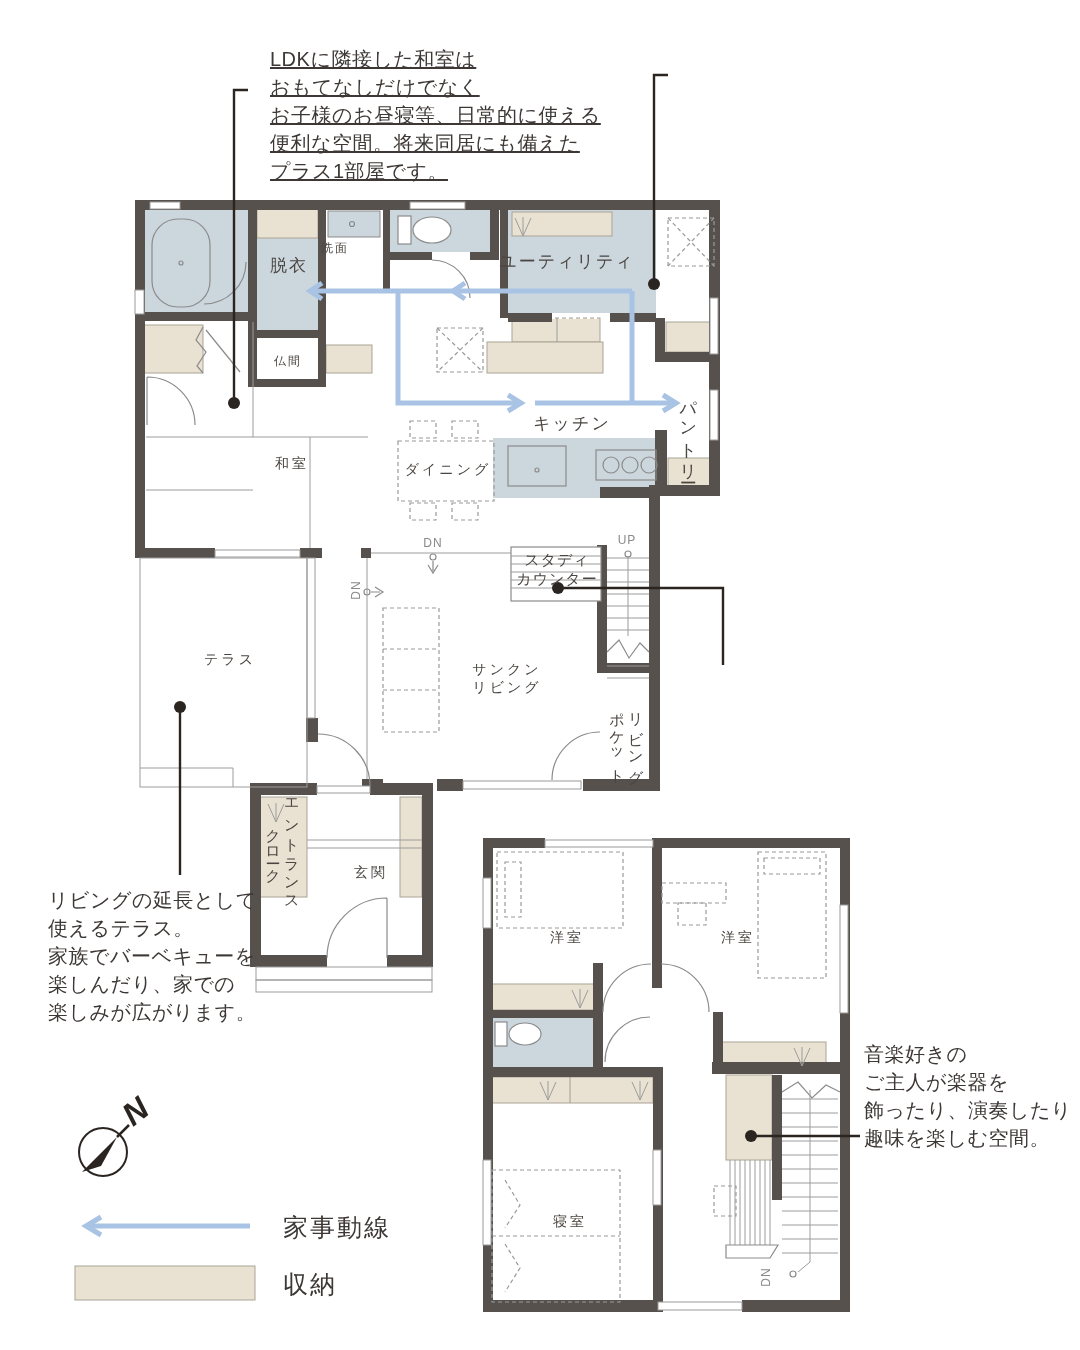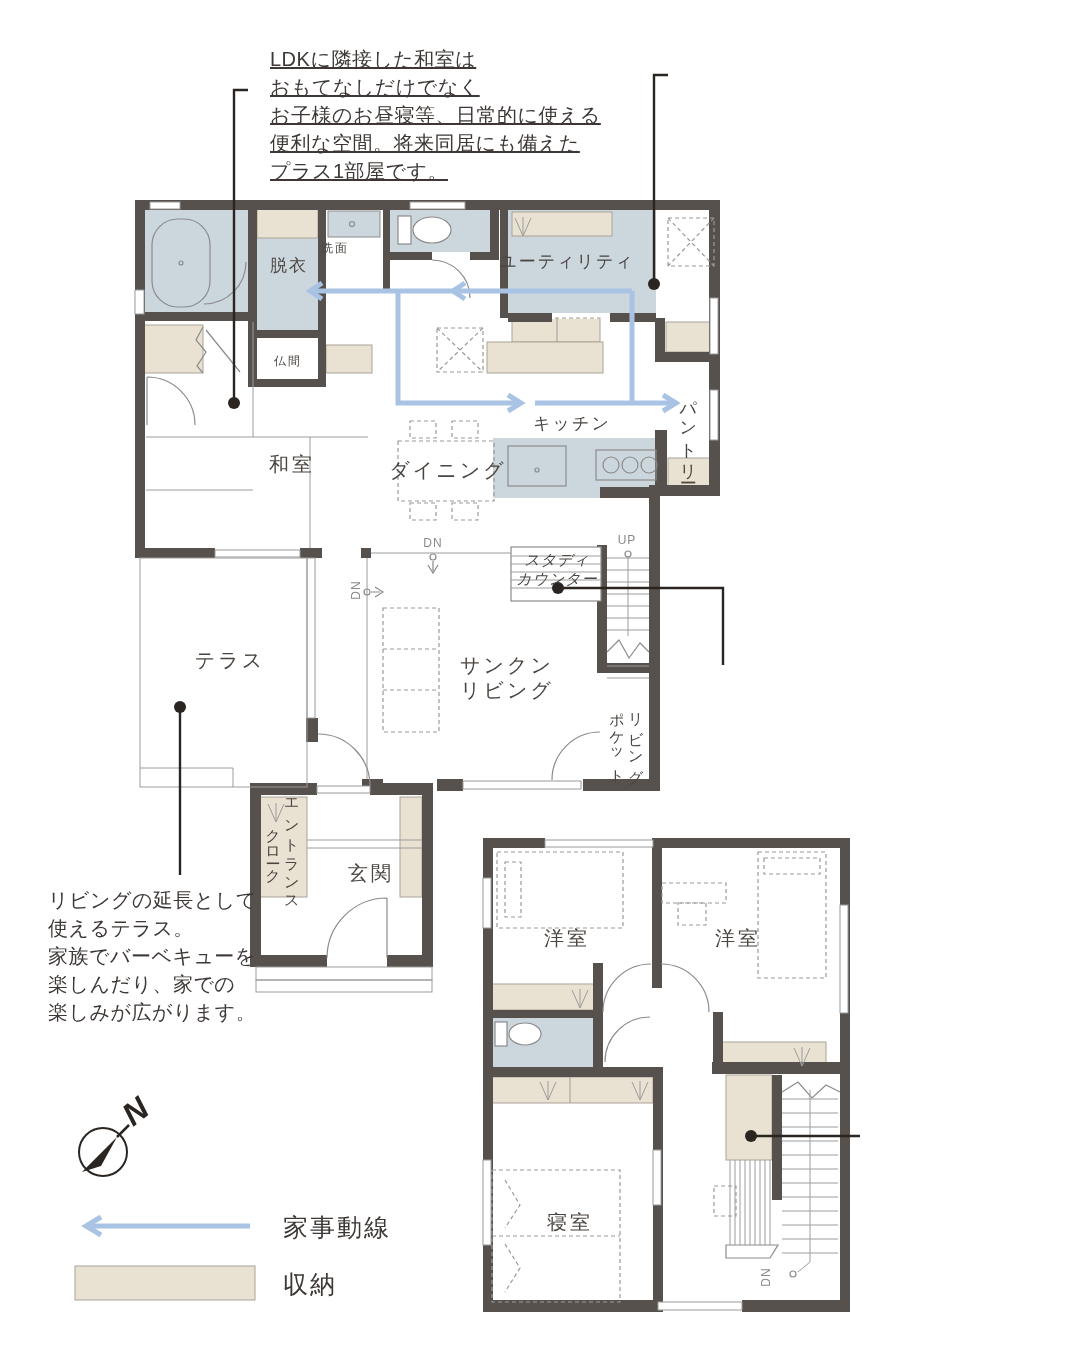--- a/index.html
+++ b/index.html
@@ -12,21 +12,21 @@
   .thin{stroke:#8b8b8b;stroke-width:1.2;fill:none;}
   .thin2{stroke:#9c9c9c;stroke-width:1;fill:none;}
   .dash{stroke:#9a9a9a;stroke-width:1.2;fill:none;stroke-dasharray:4 3;}
   .win{fill:#ffffff;stroke:#9a9a9a;stroke-width:1;}
   .flow{stroke:var(--flow);stroke-width:5;fill:none;}
   .lead{stroke:var(--leader);stroke-width:2.4;fill:none;}
   .dot{fill:var(--leader);}
   .whitefix{fill:#ffffff;stroke:#8b8b8b;stroke-width:1.2;}
   .lbl{position:absolute;transform:translate(-50%,-50%);white-space:pre-line;text-align:center;
        font-size:17px;letter-spacing:2px;color:#4a4540;line-height:1.25;}
-  .lbl.big{font-size:20px;letter-spacing:3px;}
+  .lbl.big{font-size:14px;letter-spacing:3px;}
   .lbl.sm{font-size:15px;letter-spacing:1px;}
   .lbl.vert{writing-mode:vertical-rl;text-orientation:upright;letter-spacing:2px;}
   .lbl.mark{font-size:12px;letter-spacing:1px;color:#8a8a8a;}
   .lbl.rot{transform:translate(-50%,-50%) rotate(-90deg);}
   .note{position:absolute;font-size:20px;line-height:28px;letter-spacing:0.5px;
         white-space:pre-line;color:#3d3835;}
   .legend-label{position:absolute;font-size:25px;letter-spacing:2px;color:#3d3835;}
   .north-n{position:absolute;font-size:32px;font-weight:bold;font-style:italic;color:#2b2522;
            transform:rotate(-38deg);}
 </style>
@@ -321,30 +321,34 @@
   <div class="note" style="left:270px;top:45px;text-decoration:underline;">LDKに隣接した和室は
 おもてなしだけでなく
 お子様のお昼寝等、日常的に使える
 便利な空間。将来同居にも備えた
 プラス1部屋です。</div>
   <div class="note" style="left:48px;top:886px;">リビングの延長として
 使えるテラス。
 家族でバーベキューを
 楽しんだり、家での
 楽しみが広がります。</div>
+  <div class="note" style="left:864px;top:1040px;">音楽好きの
+ご主人が楽器を
+飾ったり、演奏したり
+趣味を楽しむ空間。</div>
 
   <div class="lbl" style="left:335px;top:248px;font-size:12px;">洗面</div>
   <div class="lbl" style="left:289px;top:266px;text-align:center;">脱衣</div>
   <div class="lbl" style="left:288px;top:361px;font-size:12px;">仏間</div>
   <div class="lbl big" style="left:292px;top:464px;">和室</div>
   <div class="lbl" style="left:567px;top:262px;">ユーティリティ</div>
   <div class="lbl vert" style="left:688px;top:432px;">パントリー</div>
   <div class="lbl" style="left:572px;top:424px;">キッチン</div>
   <div class="lbl big" style="left:448px;top:470px;">ダイニング</div>
-  <div class="lbl sm" style="left:557px;top:570px;font-style:italic;">スタディ
+  <div class="lbl sm" style="left:557px;top:570px;">スタディ
 カウンター</div>
   <div class="lbl big" style="left:507px;top:678px;">サンクン
 リビング</div>
   <div class="lbl big" style="left:230px;top:660px;">テラス</div>
   <div class="lbl vert sm" style="left:626px;top:740px;">リビング
 ポケット</div>
   <div class="lbl vert sm" style="left:282px;top:847px;">エントランス
 クローク</div>
   <div class="lbl big" style="left:355px;top:873px;margin-left:16px;">玄関</div>
   <div class="lbl mark" style="left:433px;top:543px;">DN</div>

